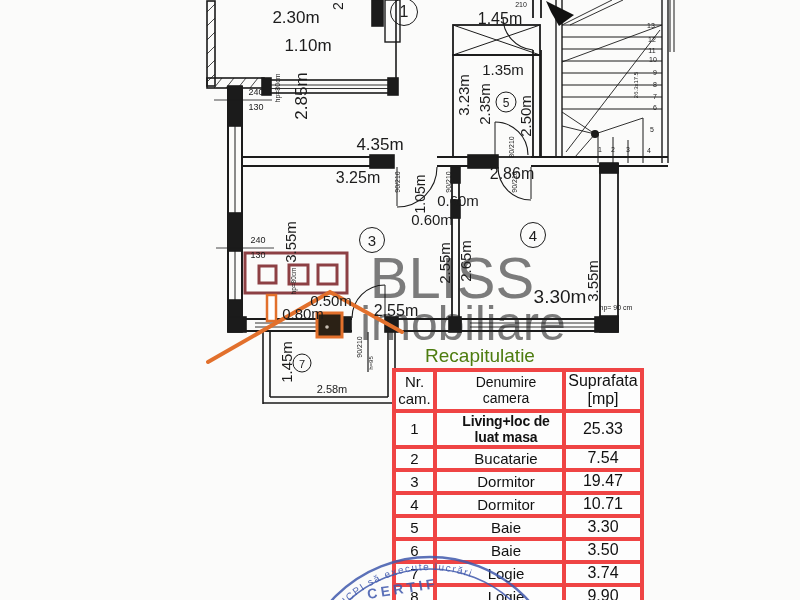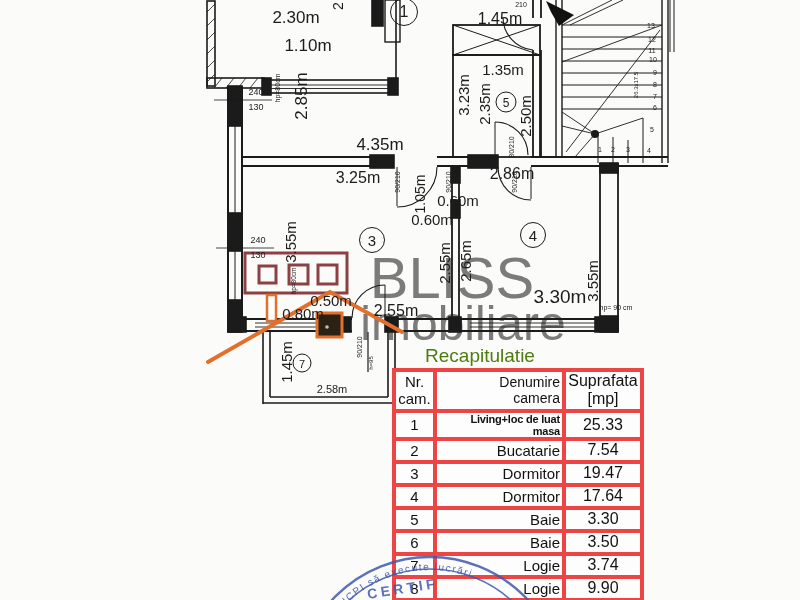--- a/index.html
+++ b/index.html
@@ -21,23 +21,23 @@
         transform:translate(-50%,-50%);font-weight:500;z-index:3;}
   .stairnum{position:absolute;transform:translate(-50%,-50%);font-size:7px;color:#1c1c1c;z-index:3;}
   #recap-title{position:absolute;left:480px;top:356px;transform:translate(-50%,-50%);
        font-size:19px;font-weight:500;color:#4d7c0f;z-index:4;white-space:nowrap;}
   #recap{position:absolute;left:392px;top:368px;z-index:5;border-collapse:collapse;
        background:rgba(255,255,255,.55);table-layout:fixed;}
   #recap th,#recap td{border:4px solid #ef4444;padding:0 2px;color:#111;overflow:hidden;}
   #recap th{height:34px;font-weight:500;font-size:14px;white-space:pre-line;line-height:1.15;}
   #recap td{height:19px;font-size:15px;}
   #recap .c-nr{width:33px;text-align:center;font-size:15px;}
-  #recap .c-name{width:108px;text-align:right;padding-left:15px;}
+  #recap .c-name{width:108px;text-align:center;padding-left:15px;}
   #recap .c-area{width:70px;text-align:center;font-size:16px;}
-  #recap td.sm{font-size:11px;font-weight:bold;letter-spacing:-0.2px;}
+  #recap td.sm{font-size:14px;font-weight:bold;letter-spacing:-0.2px;}
   #recap .span-row{text-align:center;font-size:16px;height:20px;letter-spacing:-0.2px;}
 </style>
 </head>
 <body>
 
 <div id="canvas">
 
   <div class="wm" id="wm1">BLISS</div>
   <div class="wm" id="wm2">imobiliare</div>
 
@@ -214,21 +214,21 @@
           <td class="c-area">7.54</td>
         </tr>
         <tr>
           <td class="c-nr">3</td>
           <td class="c-name">Dormitor</td>
           <td class="c-area">19.47</td>
         </tr>
         <tr>
           <td class="c-nr">4</td>
           <td class="c-name">Dormitor</td>
-          <td class="c-area">17.64</td>
+          <td class="c-area">10.71</td>
         </tr>
         <tr>
           <td class="c-nr">5</td>
           <td class="c-name">Baie</td>
           <td class="c-area">3.30</td>
         </tr>
         <tr>
           <td class="c-nr">6</td>
           <td class="c-name">Baie</td>
           <td class="c-area">3.50</td>

